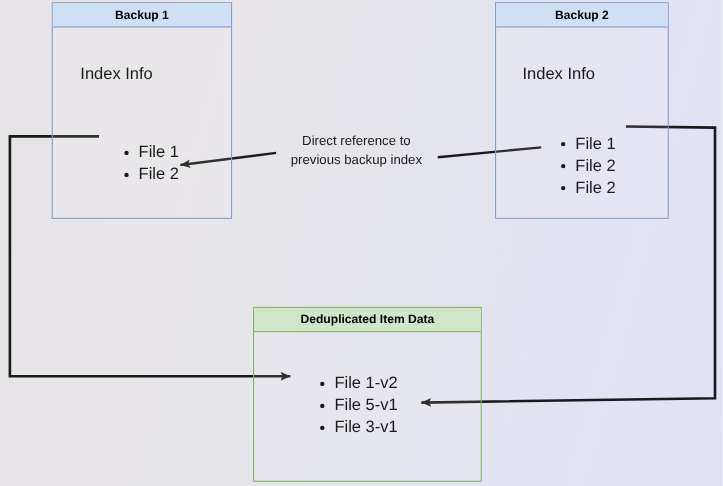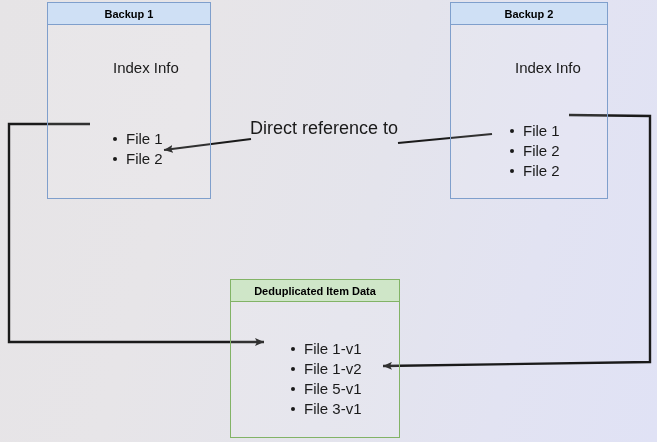--- a/index.html
+++ b/index.html
@@ -54,21 +54,20 @@
   }
   .node-body {
     position: relative;
     height: calc(100% - 22px);
   }
   .index-label {
     position: absolute;
     font-size: 15px;
     color: #1a1a1a;
     white-space: nowrap;
-    margin-left: 40px;
   }
   .file-list {
     position: absolute;
     margin: 14px;
     padding: 0;
     list-style: none;
   }
   .file-list li {
     position: relative;
     font-size: 15px;
@@ -83,21 +82,21 @@
     position: absolute;
     left: 1px;
     top: 8px;
     width: 4px;
     height: 4px;
     border-radius: 50%;
     background: #1a1a1a;
   }
   .edge-label {
     position: absolute;
-    font-size: 18px;
+    font-size: 12px;
     color: #1a1a1a;
     text-align: center;
     line-height: 17px;
     white-space: nowrap;
   }
 </style>
 </head>
 <body>
 
 <div id="canvas">
@@ -146,31 +145,31 @@
     <div class="node-body">
       <div class="index-label" style="left:24px; top:34px;">Index Info</div>
       <ul class="file-list" style="left:44px; top:82px;">
         <li>File 1</li>
         <li>File 2</li>
         <li>File 2</li>
       </ul>
     </div>
   </div>
 
-  <div class="node-box green" style="left:230px; top:279px; width:170px; height:159px;">
+  <div class="node-box green" style="left:230px; top:279px; width:208px; height:159px;">
     <div class="node-header green">
       <span>Deduplicated Item Data</span>
     </div>
     <div class="node-body">
       <ul class="file-list" style="left:45px; top:23px;">
-        <li>File 1-v1</li>
         <li>File 1-v2</li>
         <li>File 5-v1</li>
         <li>File 3-v1</li>
       </ul>
     </div>
   </div>
 
   <div class="edge-label" style="left:249px; top:120px; width:150px;">
     <div>Direct reference to</div>
+    <div>previous backup index</div>
   </div>
 
 </div>
 
 </body></html>

